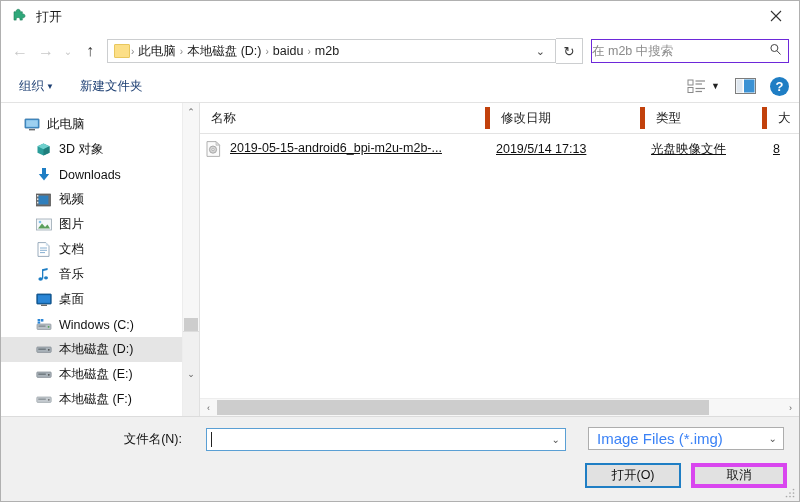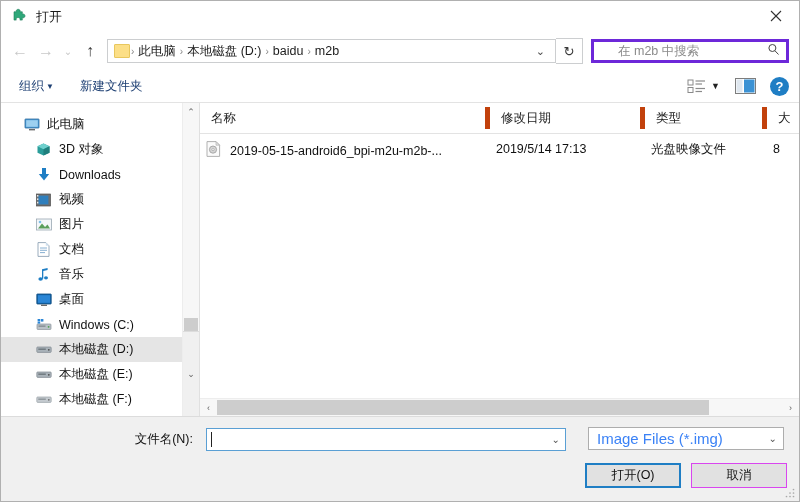--- a/index.html
+++ b/index.html
@@ -128,26 +128,26 @@
     background: #fff;
     display: flex;
     align-items: center;
     justify-content: center;
     color: #3a3a3a;
     font-size: 13px;
   }
   .searchbox {
     width: 198px;
     height: 24px;
-    border: 3px solid #6d28d9;
+    border: 1px solid #6d28d9;
     background: #fff;
     margin-left: 8px;
     display: flex;
     align-items: center;
-    padding: 0 6px 0 24px;
+    padding: 0 6px 0 0;
     box-sizing: border-box;
   }
   .searchbox .ph {
     flex: 1;
     color: #8b8b8b;
     font-size: 12.5px;
     white-space: nowrap;
     overflow: hidden;
   }
   .search-ico { color: #444; font-size: 13px; }
@@ -310,21 +310,22 @@
     align-items: center;
     font-size: 12.5px;
     color: #111;
   }
   .cell {
     padding-left: 11px;
     box-sizing: border-box;
     white-space: nowrap;
     overflow: hidden;
     display: flex;
-    align-items: flex-end;
+    align-items: flex-start;
+    text-decoration: underline;
   }
   .cell-name { width: 285px; flex: 0 0 285px; padding-left: 6px; }
   .cell-date { width: 155px; flex: 0 0 155px; }
   .cell-type { width: 122px; flex: 0 0 122px; }
   .cell-size { flex: 1; }
   .file-ico { width: 16px; height: 17px; margin-right: 8px; flex: 0 0 auto; }
 
   
   .hscroll {
     height: 17px;
@@ -364,21 +365,21 @@
   .fname-row {
     position: absolute;
     left: 0; right: 0; top: 10px;
     height: 24px;
     display: flex;
     align-items: center;
   }
   .fname-label {
     width: 205px;
     text-align: right;
-    padding-right: 13px;
+    padding-right: 24px;
     font-size: 12.5px;
     color: #111;
     box-sizing: border-box;
   }
   .fname-input {
     width: 360px;
     height: 23px;
     background: #ffffff;
     border: 1px solid #5a9fd4;
     box-sizing: border-box;
@@ -429,21 +430,21 @@
     overflow: hidden;
   }
   .filter-combo .chev { color: #555; font-size: 10px; }
 
   .btn {
     position: absolute;
     top: 46px;
     width: 96px;
     height: 25px;
     background: #e1e1e1;
-    border: 1px solid #d946ef;
+    border: 4px solid #d946ef;
     box-sizing: border-box;
     display: flex;
     align-items: center;
     justify-content: center;
     font-size: 12.5px;
     color: #111;
   }
   .btn-open {
     left: 584px;
     background: #e1e1e1;

